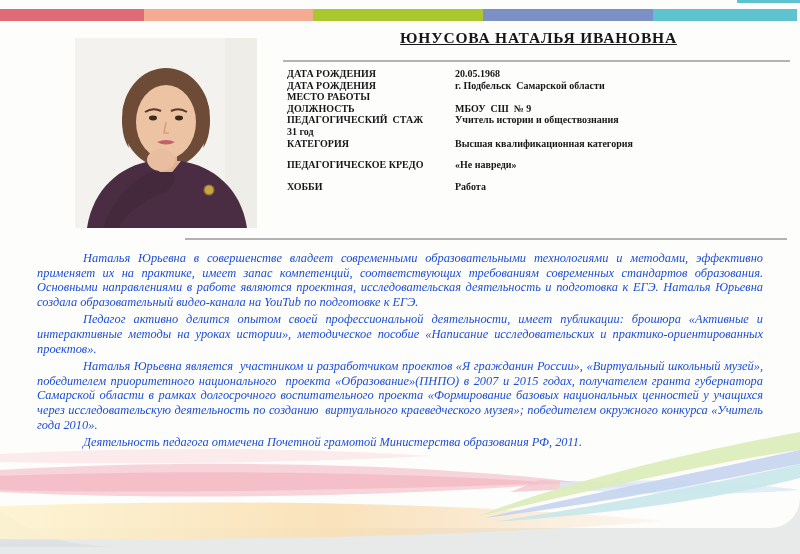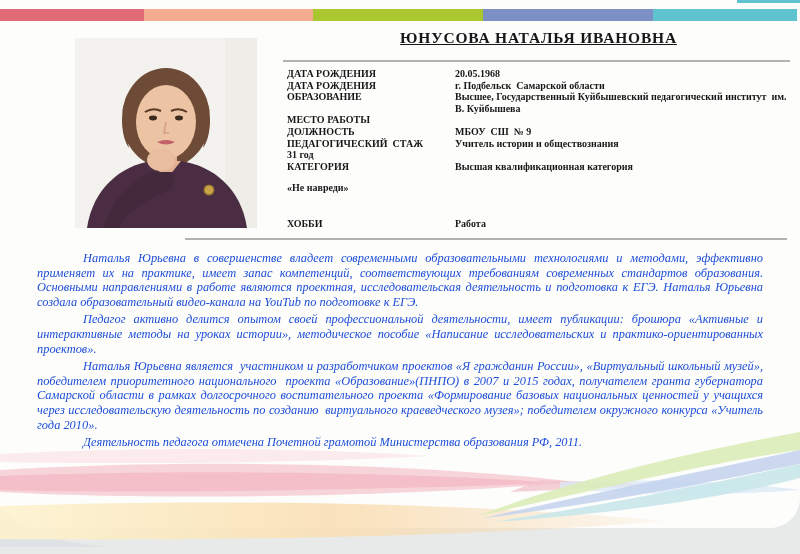--- a/index.html
+++ b/index.html
@@ -23,21 +23,21 @@
   .rule-top{left:283px;top:60px;width:507px;}
   .rule-bottom{left:185px;top:238px;width:602px;}
 
   
   .fields{position:absolute;left:287px;top:68px;width:503px;
           font-size:10px;font-weight:bold;line-height:11.6px;}
   .frow{display:flex;}
   .flabel{width:168px;flex:0 0 168px;white-space:pre-wrap;}
   .fvalue{flex:1;white-space:pre-wrap;}
   .gap-sm{margin-top:10px;}
-  .gap-md{margin-top:24px;}
+  .gap-md{margin-top:10px;}
 
   
   .bio{position:absolute;left:37px;top:251px;width:726px;
        font-size:12.4px;font-style:italic;line-height:14.6px;text-align:justify;color:#1d4ed8;}
   .bio p{margin:0 0 3px 0;text-indent:46px;white-space:pre-wrap;}
 
   
   .deco{position:absolute;left:0;top:420px;width:800px;height:134px;pointer-events:none;}
 </style>
 </head>
@@ -90,43 +90,40 @@
 <div class="fields">
   <div class="frow">
     <div class="flabel">ДАТА РОЖДЕНИЯ</div>
     <div class="fvalue">20.05.1968</div>
   </div>
   <div class="frow">
     <div class="flabel">ДАТА РОЖДЕНИЯ</div>
     <div class="fvalue">г. Подбельск  Самарской области</div>
   </div>
   <div class="frow">
-    <div class="flabel">ОБРАЗОВАНИЕ</div>
-    <div class="fvalue">Высшее, Государственный Куйбышевский педагогический институт  им. В. Куйбышева</div>
-  </div>
-  <div class="frow">
     <div class="flabel">МЕСТО РАБОТЫ</div>
     <div class="fvalue"></div>
   </div>
   <div class="frow">
     <div class="flabel">ДОЛЖНОСТЬ</div>
     <div class="fvalue">МБОУ  СШ  № 9</div>
   </div>
   <div class="frow">
     <div class="flabel">ПЕДАГОГИЧЕСКИЙ  СТАЖ</div>
     <div class="fvalue">Учитель истории и обществознания</div>
   </div>
   <div class="frow">
     <div class="fvalue">31 год</div>
   </div>
   <div class="frow">
     <div class="flabel">КАТЕГОРИЯ</div>
     <div class="fvalue">Высшая квалификационная категория</div>
   </div>
   <div class="frow gap-sm">
+    <div class="flabel">ПЕДАГОГИЧЕСКОЕ КРЕДО</div>
     <div class="fvalue">«Не навреди»</div>
   </div>
   <div class="frow gap-md">
     <div class="flabel">ХОББИ</div>
     <div class="fvalue">Работа</div>
   </div>
 </div>
 
 <div class="rule rule-bottom"></div>
 

